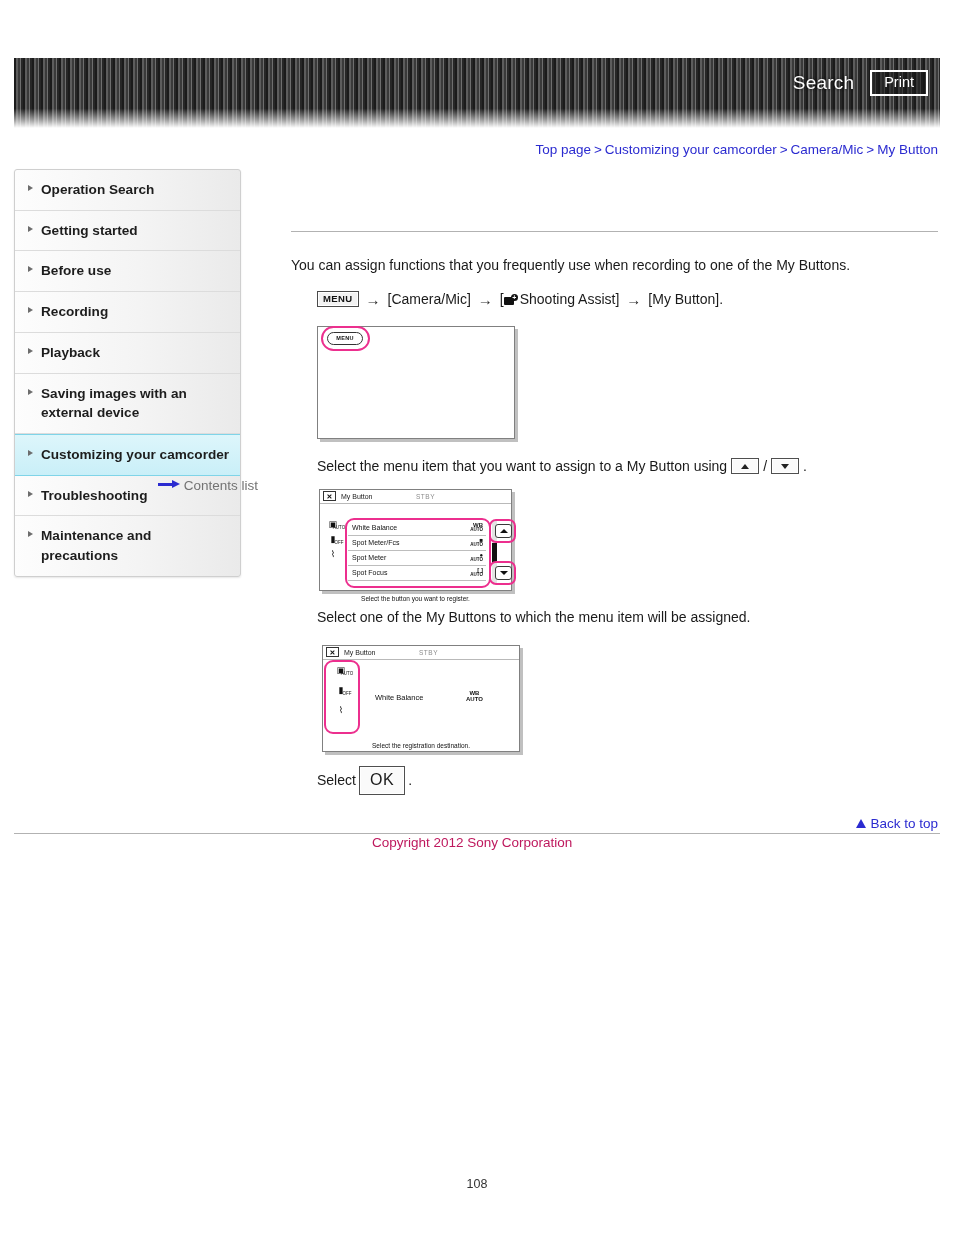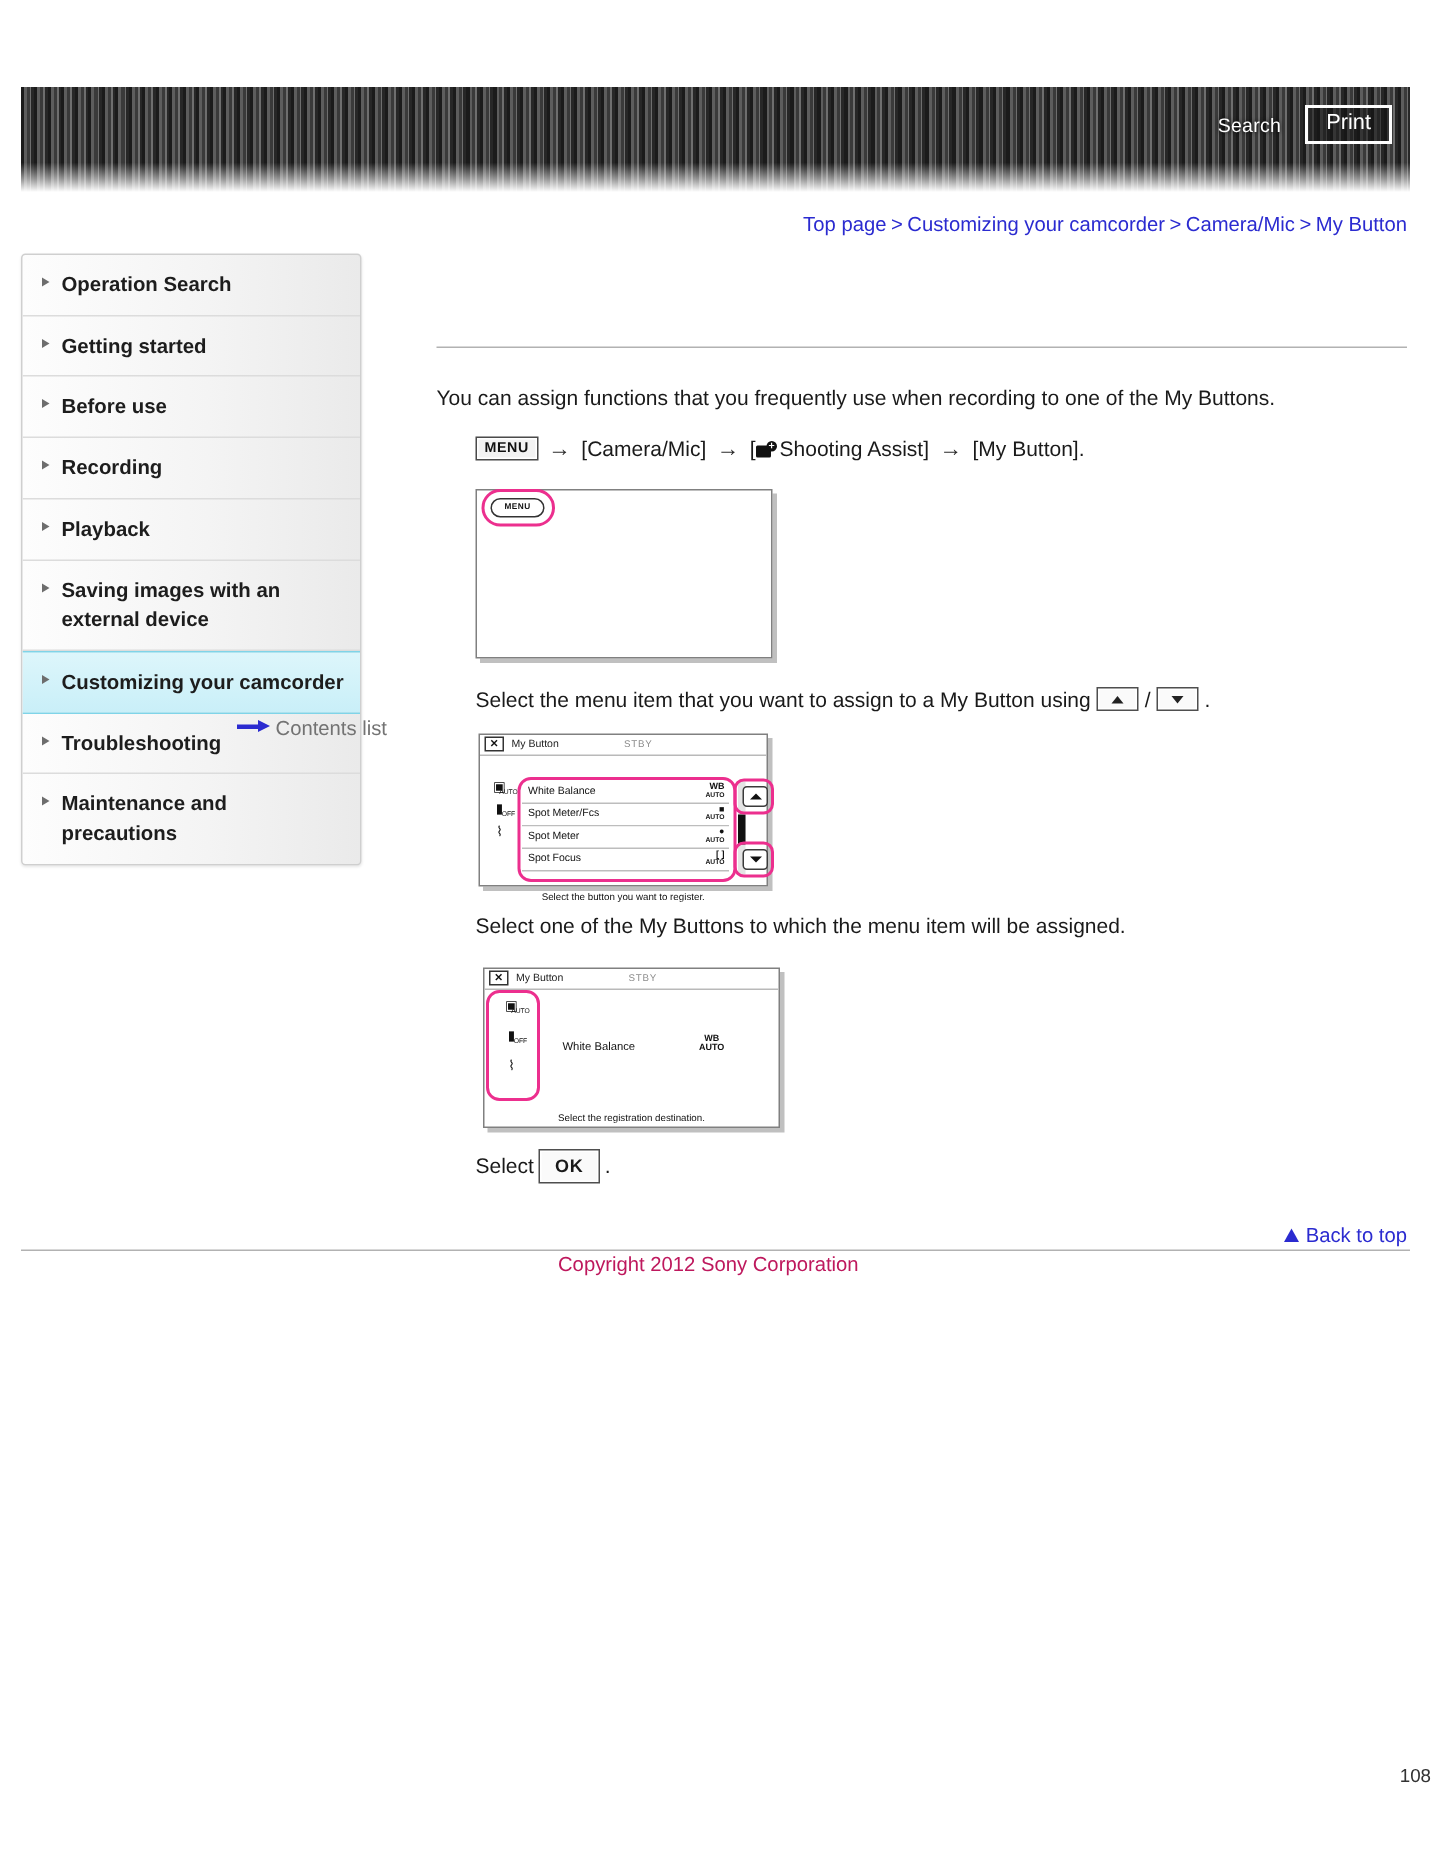--- a/index.html
+++ b/index.html
@@ -40,21 +40,21 @@
     position: absolute;
     right: 12px;
     top: 0;
     height: 50px;
     display: flex;
     align-items: center;
     gap: 16px;
   }
   .search-link {
     color: #ffffff;
-    font-size: 13px;
+    font-size: 19px;
     letter-spacing: .2px;
     text-decoration: none;
     cursor: pointer;
     text-shadow: 0 0 3px rgba(0,0,0,.9);
   }
   .print-btn {
     color: #ffffff;
     font-size: 14.5px;
     border: 2px solid #ffffff;
     padding: 3px 12px 4px 12px;
@@ -245,21 +245,21 @@
     border-right: 4.5px solid transparent;
   }
   .key-chip .chev.up { border-bottom: 5px solid #222; }
   .key-chip .chev.down { border-top: 5px solid #222; }
   .ok-chip {
     display: inline-flex;
     align-items: center; justify-content: center;
     border: 1px solid #4f4f4f;
     background: #fafafa;
     padding: 1px 10px 2px 10px;
-    font-size: 12px; font-weight: bold;
+    font-size: 16px; font-weight: normal;
     letter-spacing: .6px;
     cursor: pointer;
     box-shadow: inset 0 0 0 1px #ffffff;
   }
 
   
   .lcd-wrap { padding-left: 26px; }
   .lcd {
     position: relative;
     background: #ffffff;
@@ -396,21 +396,21 @@
   .copyright {
     position: absolute;
     left: 372px; top: 835px;
     font-size: 13.5px;
     color: #be185d;
   }
   .page-num {
     position: absolute;
     left: 0; right: 0;
     top: 1177px;
-    text-align: right;
+    text-align: center;
     font-size: 12.5px;
     color: #333;
   }
 </style>
 </head>
 <body>
 
 <div class="banner">
   <div class="banner-actions">
     <a class="search-link">Search</a>

